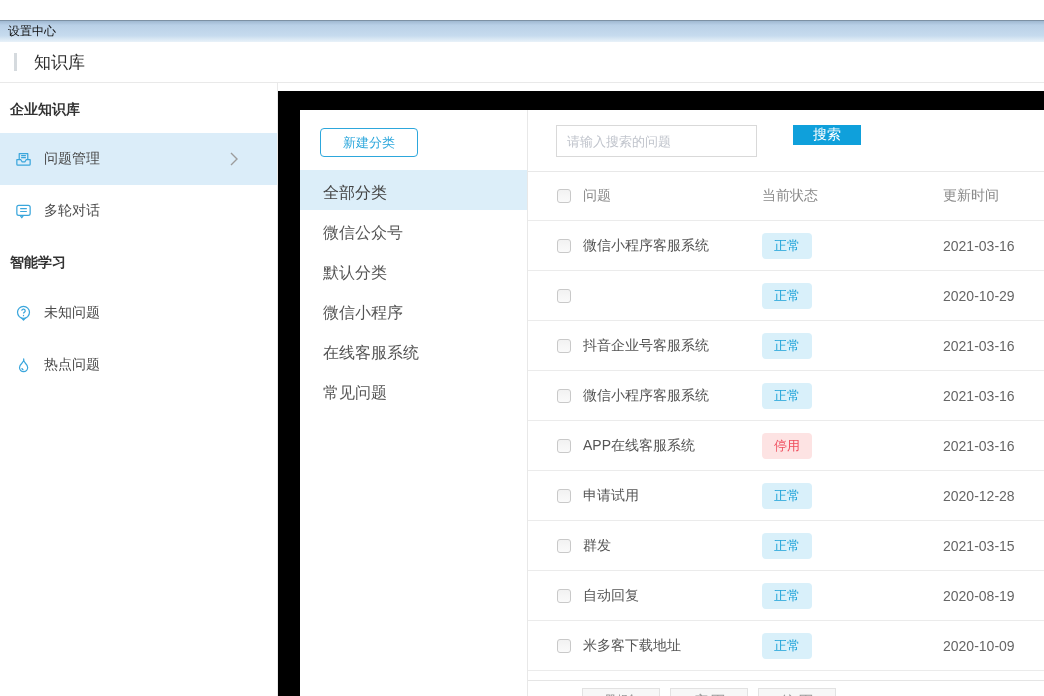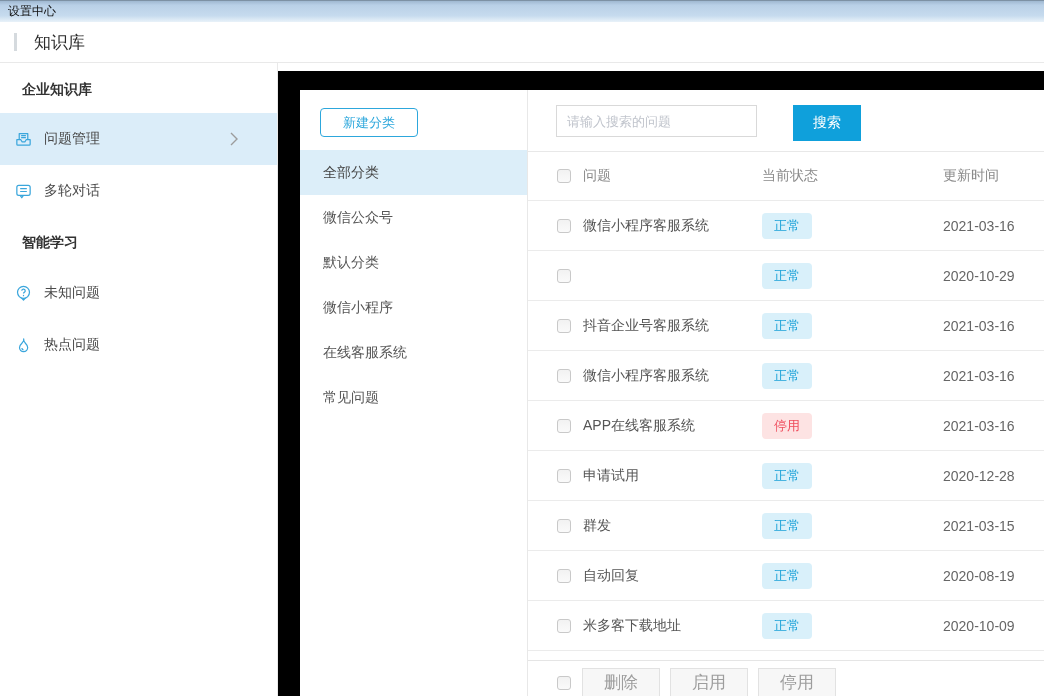--- a/index.html
+++ b/index.html
@@ -2,59 +2,59 @@
 <html><head>
 <meta charset="utf-8">
 <style>
   * { margin:0; padding:0; box-sizing:border-box; }
   html,body { width:1044px; height:696px; overflow:hidden;
     font-family:"Liberation Sans","DejaVu Sans",sans-serif; background:#fff; }
 
   
   .topbar { height:22px; background:linear-gradient(180deg,#9fb8d1 0%,#b9d0e7 20%,#c6dbee 70%,#e9f2f9 100%);
     border-top:1px solid #7d91a4; display:flex; align-items:center; padding:0 8px;
-    font-size:12px; color:#111; }
+    font-size:12px; color:#111;margin-top:20px; }
 
   
   .page-header { height:41px; background:#fff; display:flex; align-items:center; border-bottom:1px solid #e9e9e9; }
   .page-header .vbar { width:3px; height:18px; background:#d5dade; margin-left:14px; }
   .page-header .title { font-size:17px; color:#2b2b2b; margin-left:17px; }
 
   
   .body { display:flex; height:633px; }
 
   
   .sidebar { width:278px; background:#fff; border-right:1px solid #e9e9e9; flex:none; }
-  .side-title { padding:18px 22px 0; height:50px; font-size:14px; font-weight:700; color:#333; }
+  .side-title { padding:18px 10px 0; height:50px; font-size:14px; font-weight:700; color:#333; }
   .nav-item { height:52px; display:flex; align-items:center; padding:0 14px; font-size:14px; color:#4a4a4a; cursor:pointer; }
   .nav-item.active { background:#dbedf9; }
   .nav-item .nicon { width:19px; height:19px; flex:none; margin-right:11px; display:flex; }
   .nav-item .lbl { flex:1; }
   .nav-item .chev { width:10px; height:16px; flex:none; margin-right:24px; }
 
   
   .main { flex:1; background:#000000; padding:19px 0 12px 22px;margin-top:8px; }
   .card { background:#fff; width:100%; height:614px; display:flex; }
 
   
   .cats { width:228px; flex:none; border-right:1px solid #e8e8e8; padding-top:18px; }
   .new-cat-btn { display:block; margin-left:20px; width:98px; height:29px; background:#fff;
     border:1px solid #2da7dc; border-radius:4px; color:#2da7dc; font-size:13px;
     font-family:inherit; cursor:pointer; }
   .cat-list { margin-top:13px; }
-  .cat-item { height:45px; line-height:45px; padding-left:23px; font-size:14px; color:#555; cursor:pointer; }
+  .cat-item { height:40px; line-height:45px; padding-left:23px; font-size:16px; color:#555; cursor:pointer; }
   .cat-item.active { background:#dceef9; color:#444; }
 
   
   .panel { flex:1; display:flex; flex-direction:column; min-width:0; }
   .search-area { height:61px; flex:none; padding:15px 0 0 28px; display:flex;gap:36px; }
   .search-input { width:201px; height:32px; border:1px solid #d9d9d9; padding:0 10px; font-size:13px;
     color:#333; font-family:inherit; outline:none; }
   .search-input::placeholder { color:#c0c4cc; }
-  .search-btn { width:68px; height:36px; border:none; background:#0fa0db; color:#fff; font-size:14px;
+  .search-btn { width:68px; height:20px; border:none; background:#0fa0db; color:#fff; font-size:14px;
     font-family:inherit; cursor:pointer; }
 
   
   .trow { display:grid; grid-template-columns:29px 14px 12px 179px 181px 1fr;
     align-items:center; height:50px; border-bottom:1px solid #ebebeb; }
   .thead { border-top:1px solid #e8e8e8; color:#8a8a8a; font-size:14px; }
   .checkbox { width:14px; height:14px; border:1px solid #c9c9c9; border-radius:3px;
     background:linear-gradient(180deg,#f2f2f2,#fafafa); cursor:pointer; grid-column:2; }
   .cell-q { grid-column:4; font-size:14px; color:#555; white-space:nowrap; overflow:hidden; }
   .cell-s { grid-column:5; }

